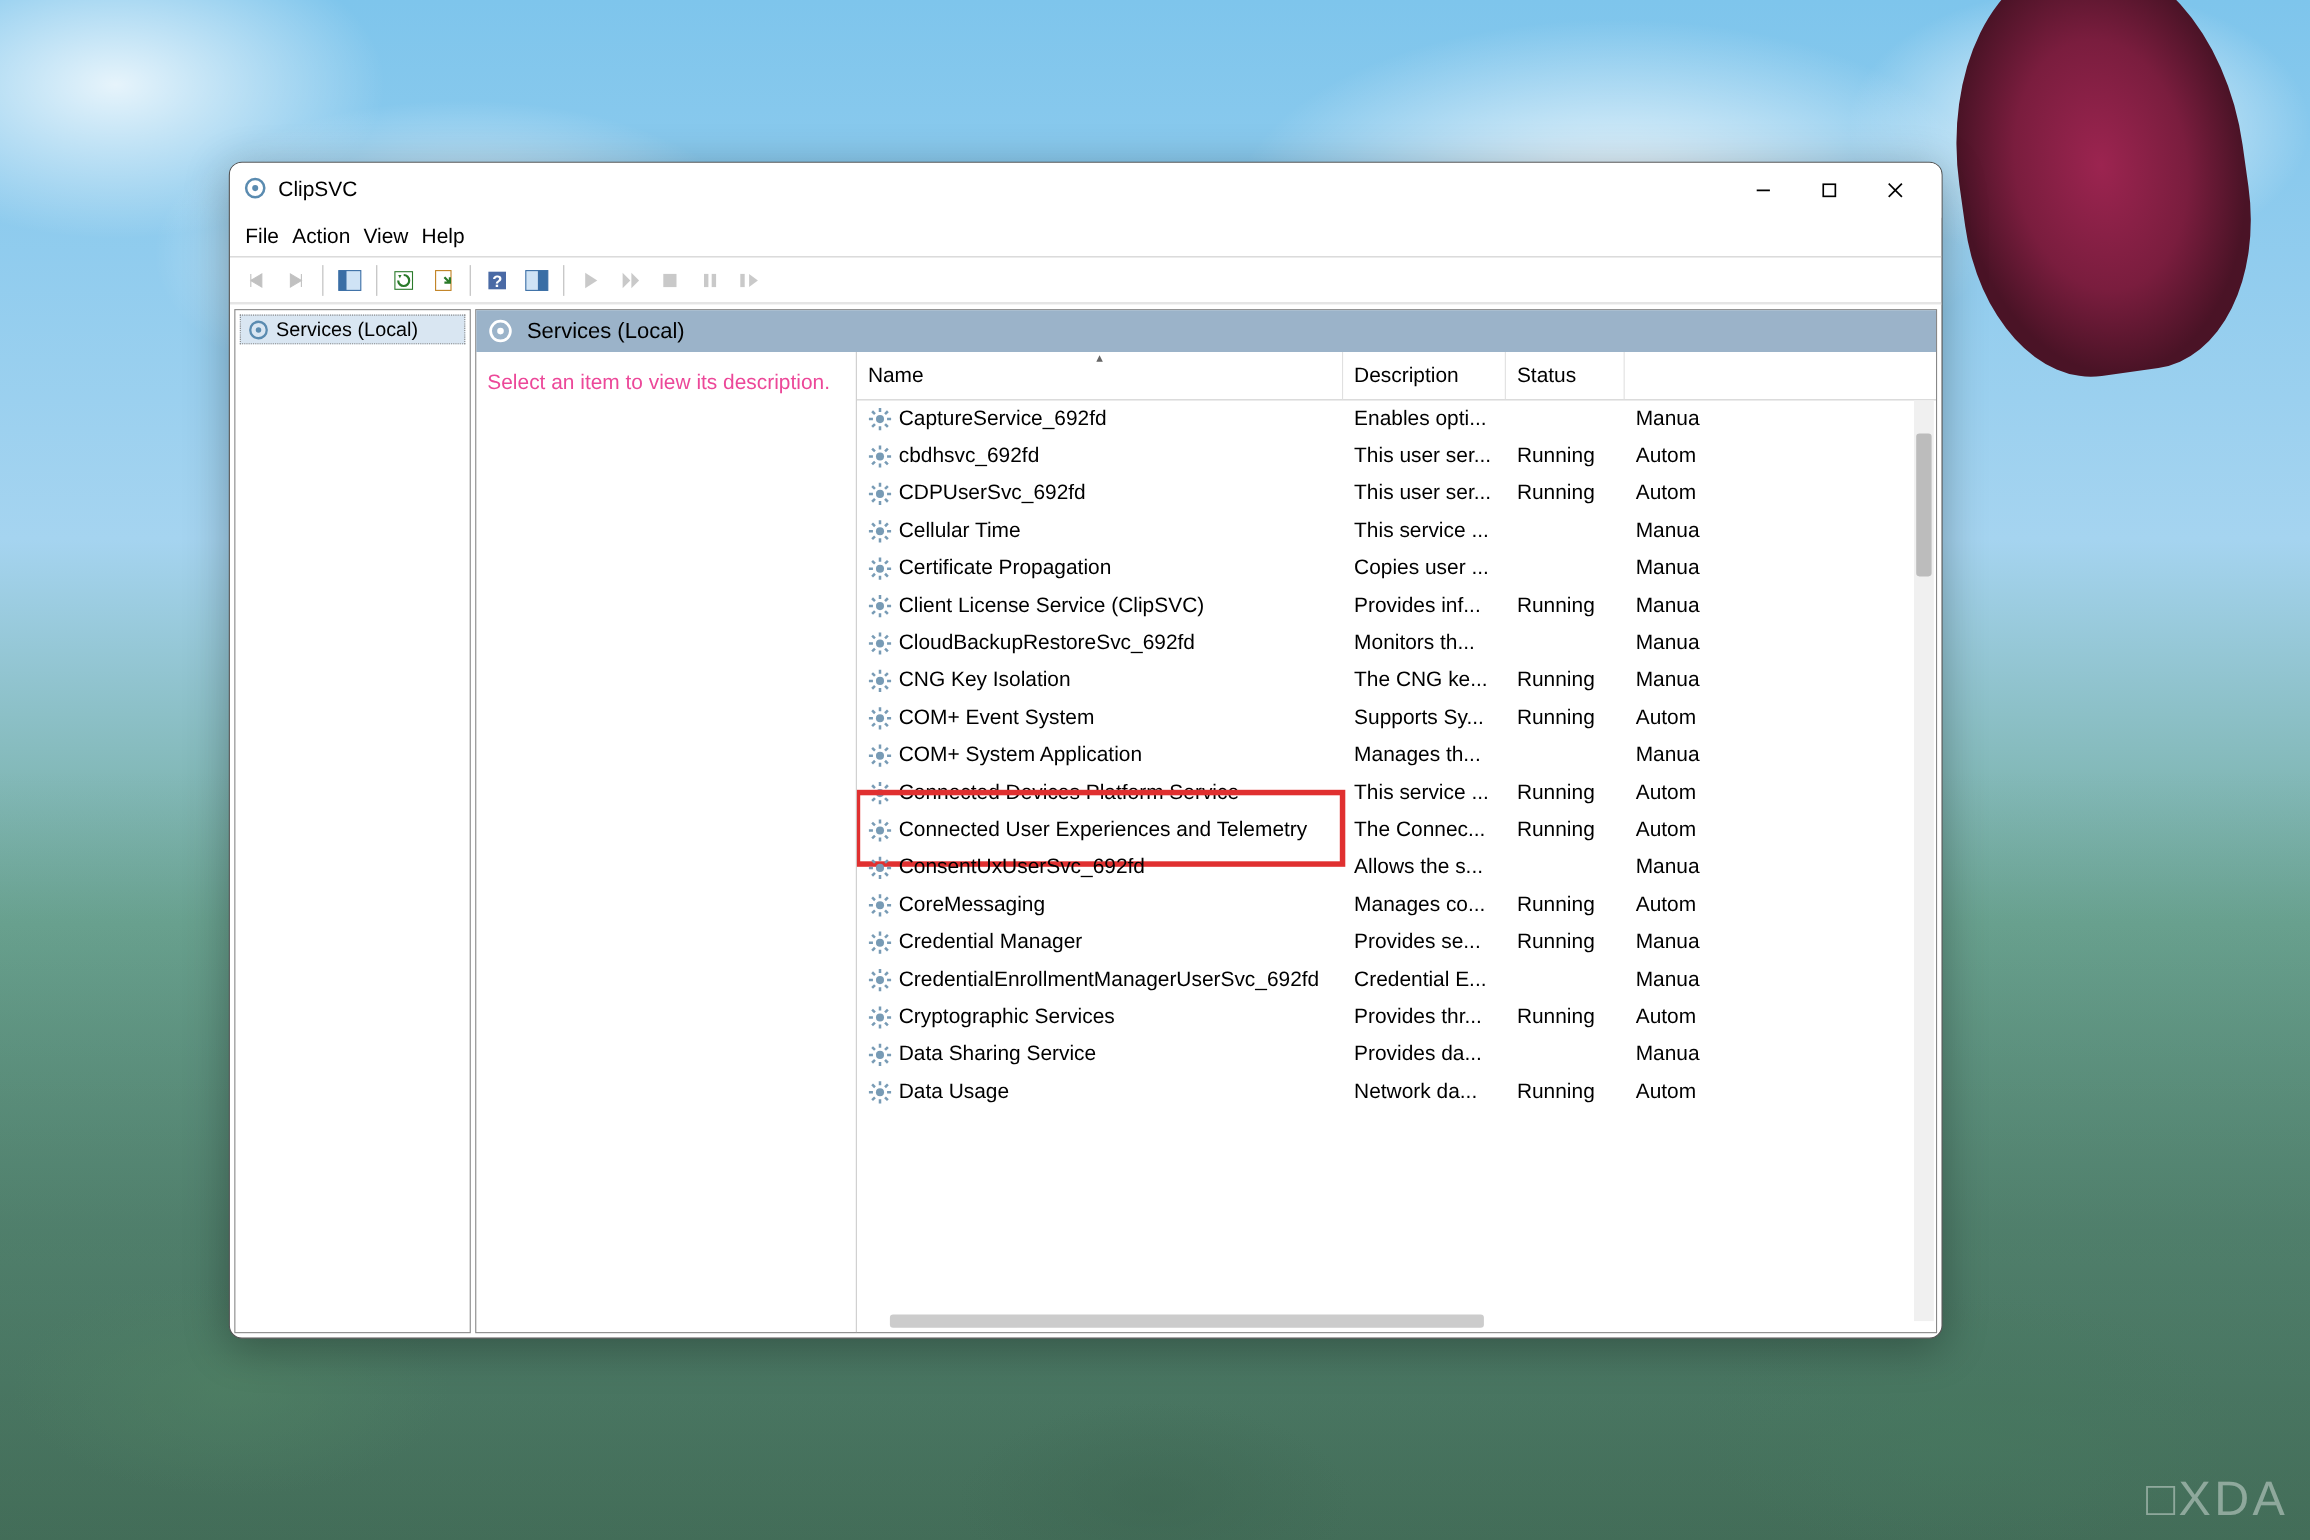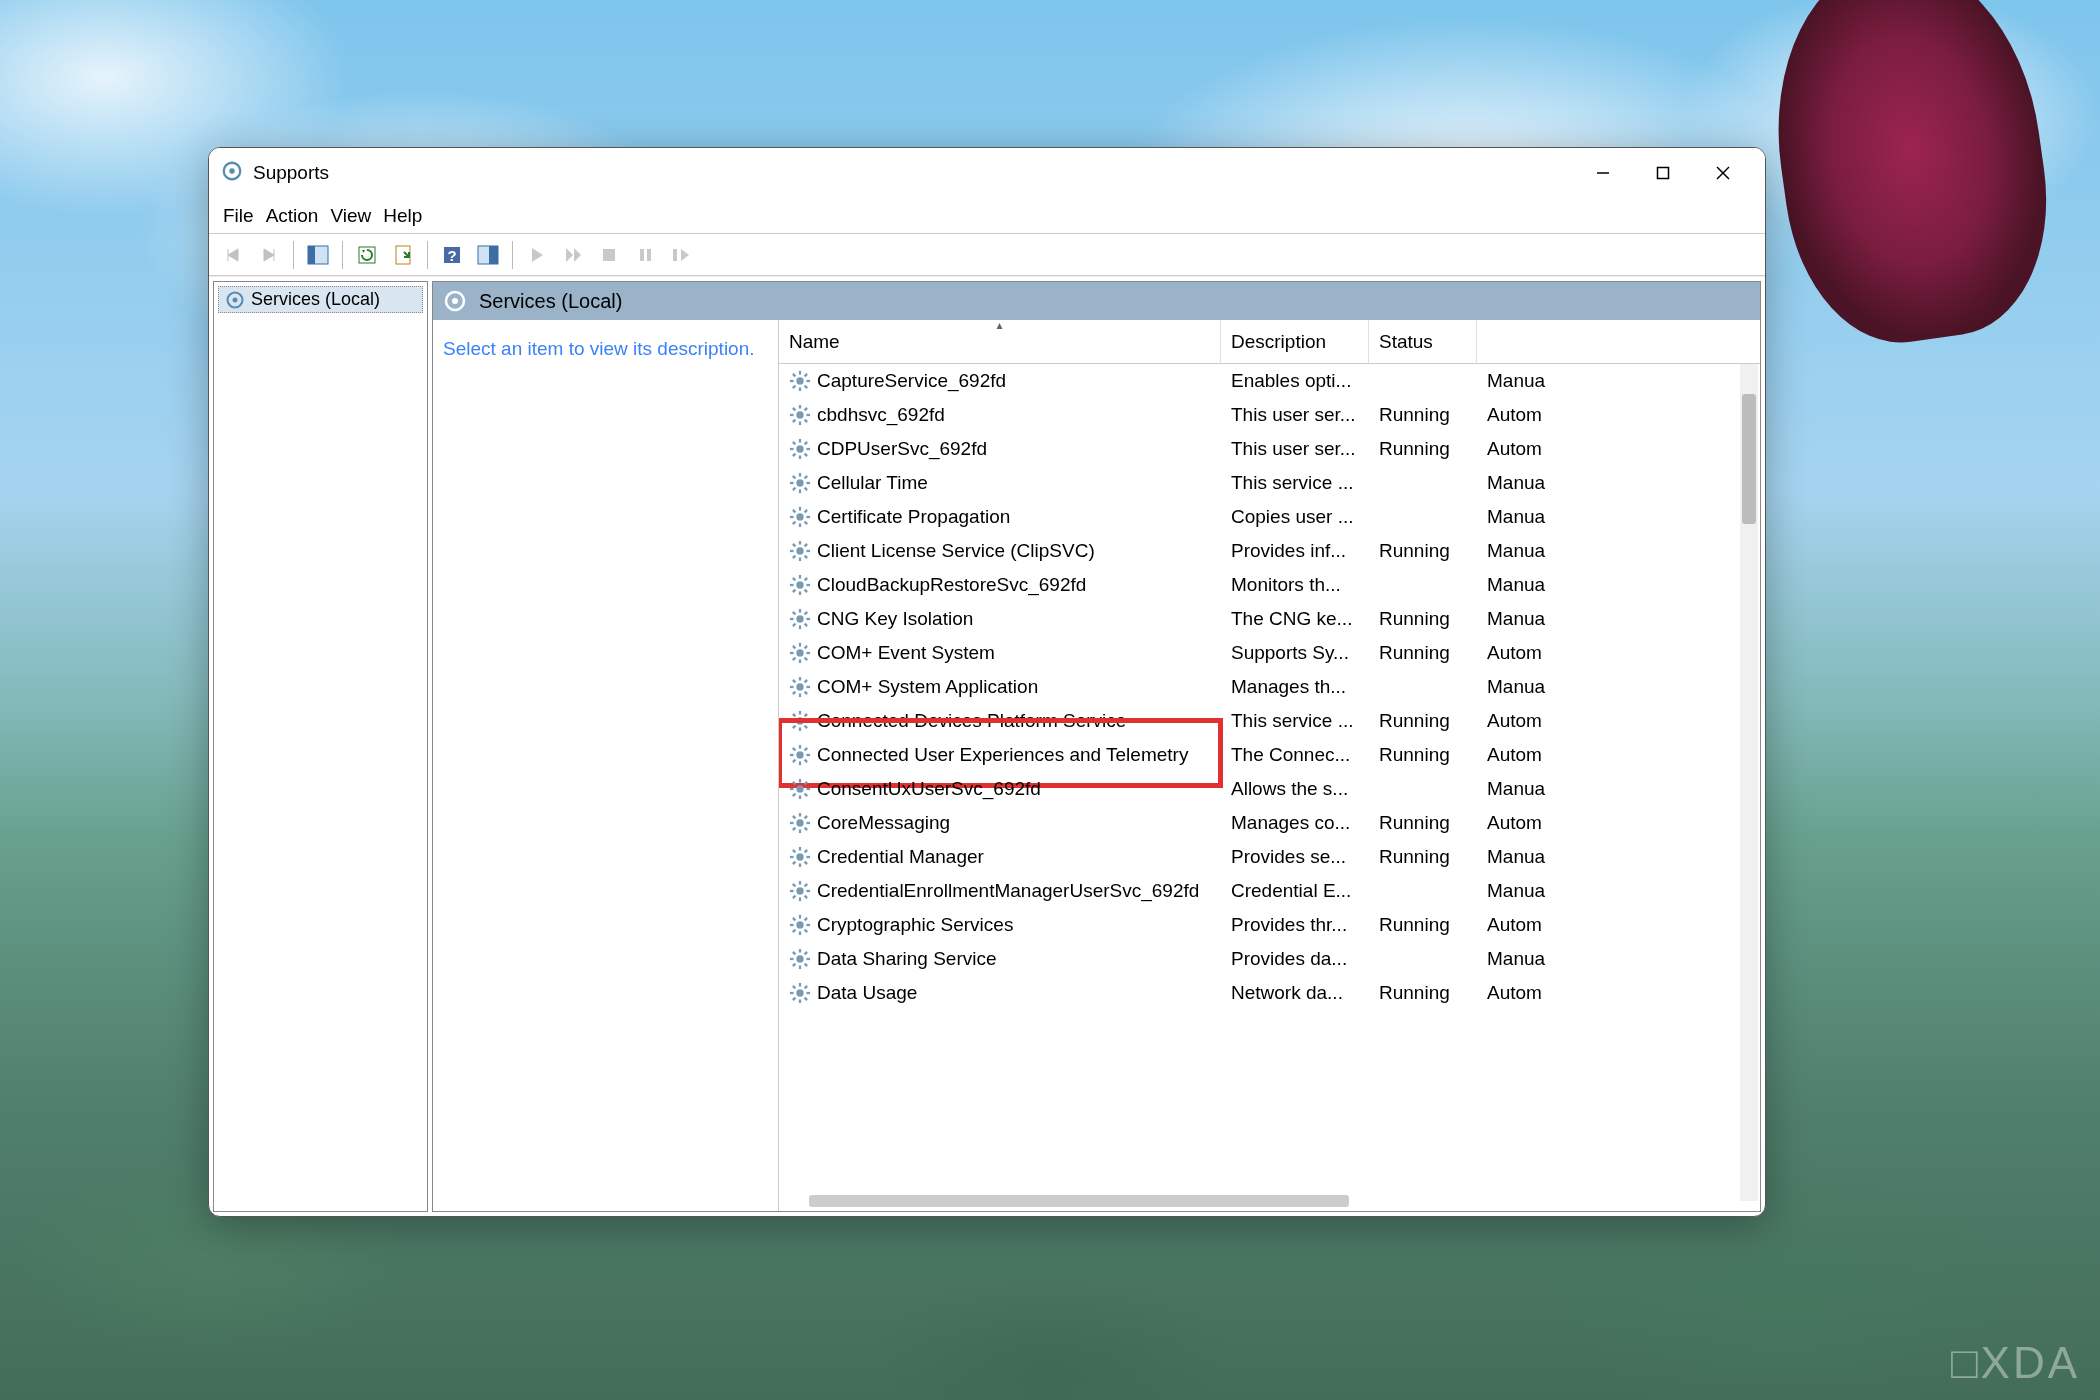--- a/index.html
+++ b/index.html
@@ -81,21 +81,21 @@
   .main-pane {
     flex:1; display:flex; flex-direction:column;
     border:1px solid #888; margin:4px 4px 4px 2px; min-width:0;
   }
   .main-header {
     height:38px; background:#9bb3c9; display:flex; align-items:center;
     gap:12px; padding:0 10px; color:#000; font-size:20px;
   }
   .main-body { flex:1; display:flex; min-height:0; position:relative; }
   .desc-col {
-    width:346px; padding:18px 10px; font-size:19px; color:#3b82f6;
+    width:346px; padding:18px 10px; font-size:19px; color:#ec4899;
     border-right:1px solid #ccc;
   }
   .list-col { flex:1; display:flex; flex-direction:column; min-width:0; position:relative; }
   .col-headers {
     height:44px; display:flex; border-bottom:1px solid #ccc;
     font-size:19px; align-items:center;
   }
   .colh { padding:0 10px; border-right:1px solid #e0e0e0; height:100%; display:flex; align-items:center; position:relative; }
   .colh.name { width:442px; }
   .colh.desc { width:148px; }
@@ -153,21 +153,21 @@
 
 <div class="window">
 
   <div class="titlebar">
     <span class="app-icon">
       <svg width="22" height="22" viewBox="0 0 24 24">
           <circle cx="12" cy="12" r="9" fill="none" stroke="#5a8bb0" stroke-width="2.5"></circle>
           <circle cx="12" cy="12" r="3" fill="#5a8bb0"></circle>
         </svg>
     </span>
-    <span class="title">Supports</span>
+    <span class="title">ClipSVC</span>
     <div class="win-controls">
       <div class="win-btn">
           <svg width="14" height="14">
             <line x1="1" y1="7" x2="13" y2="7" stroke="#000" stroke-width="1.5"></line>
           </svg>
         </div>
       <div class="win-btn">
           <svg width="14" height="14">
             <rect x="1.5" y="1.5" width="11" height="11" fill="none" stroke="#000" stroke-width="1.5"></rect>
           </svg>

